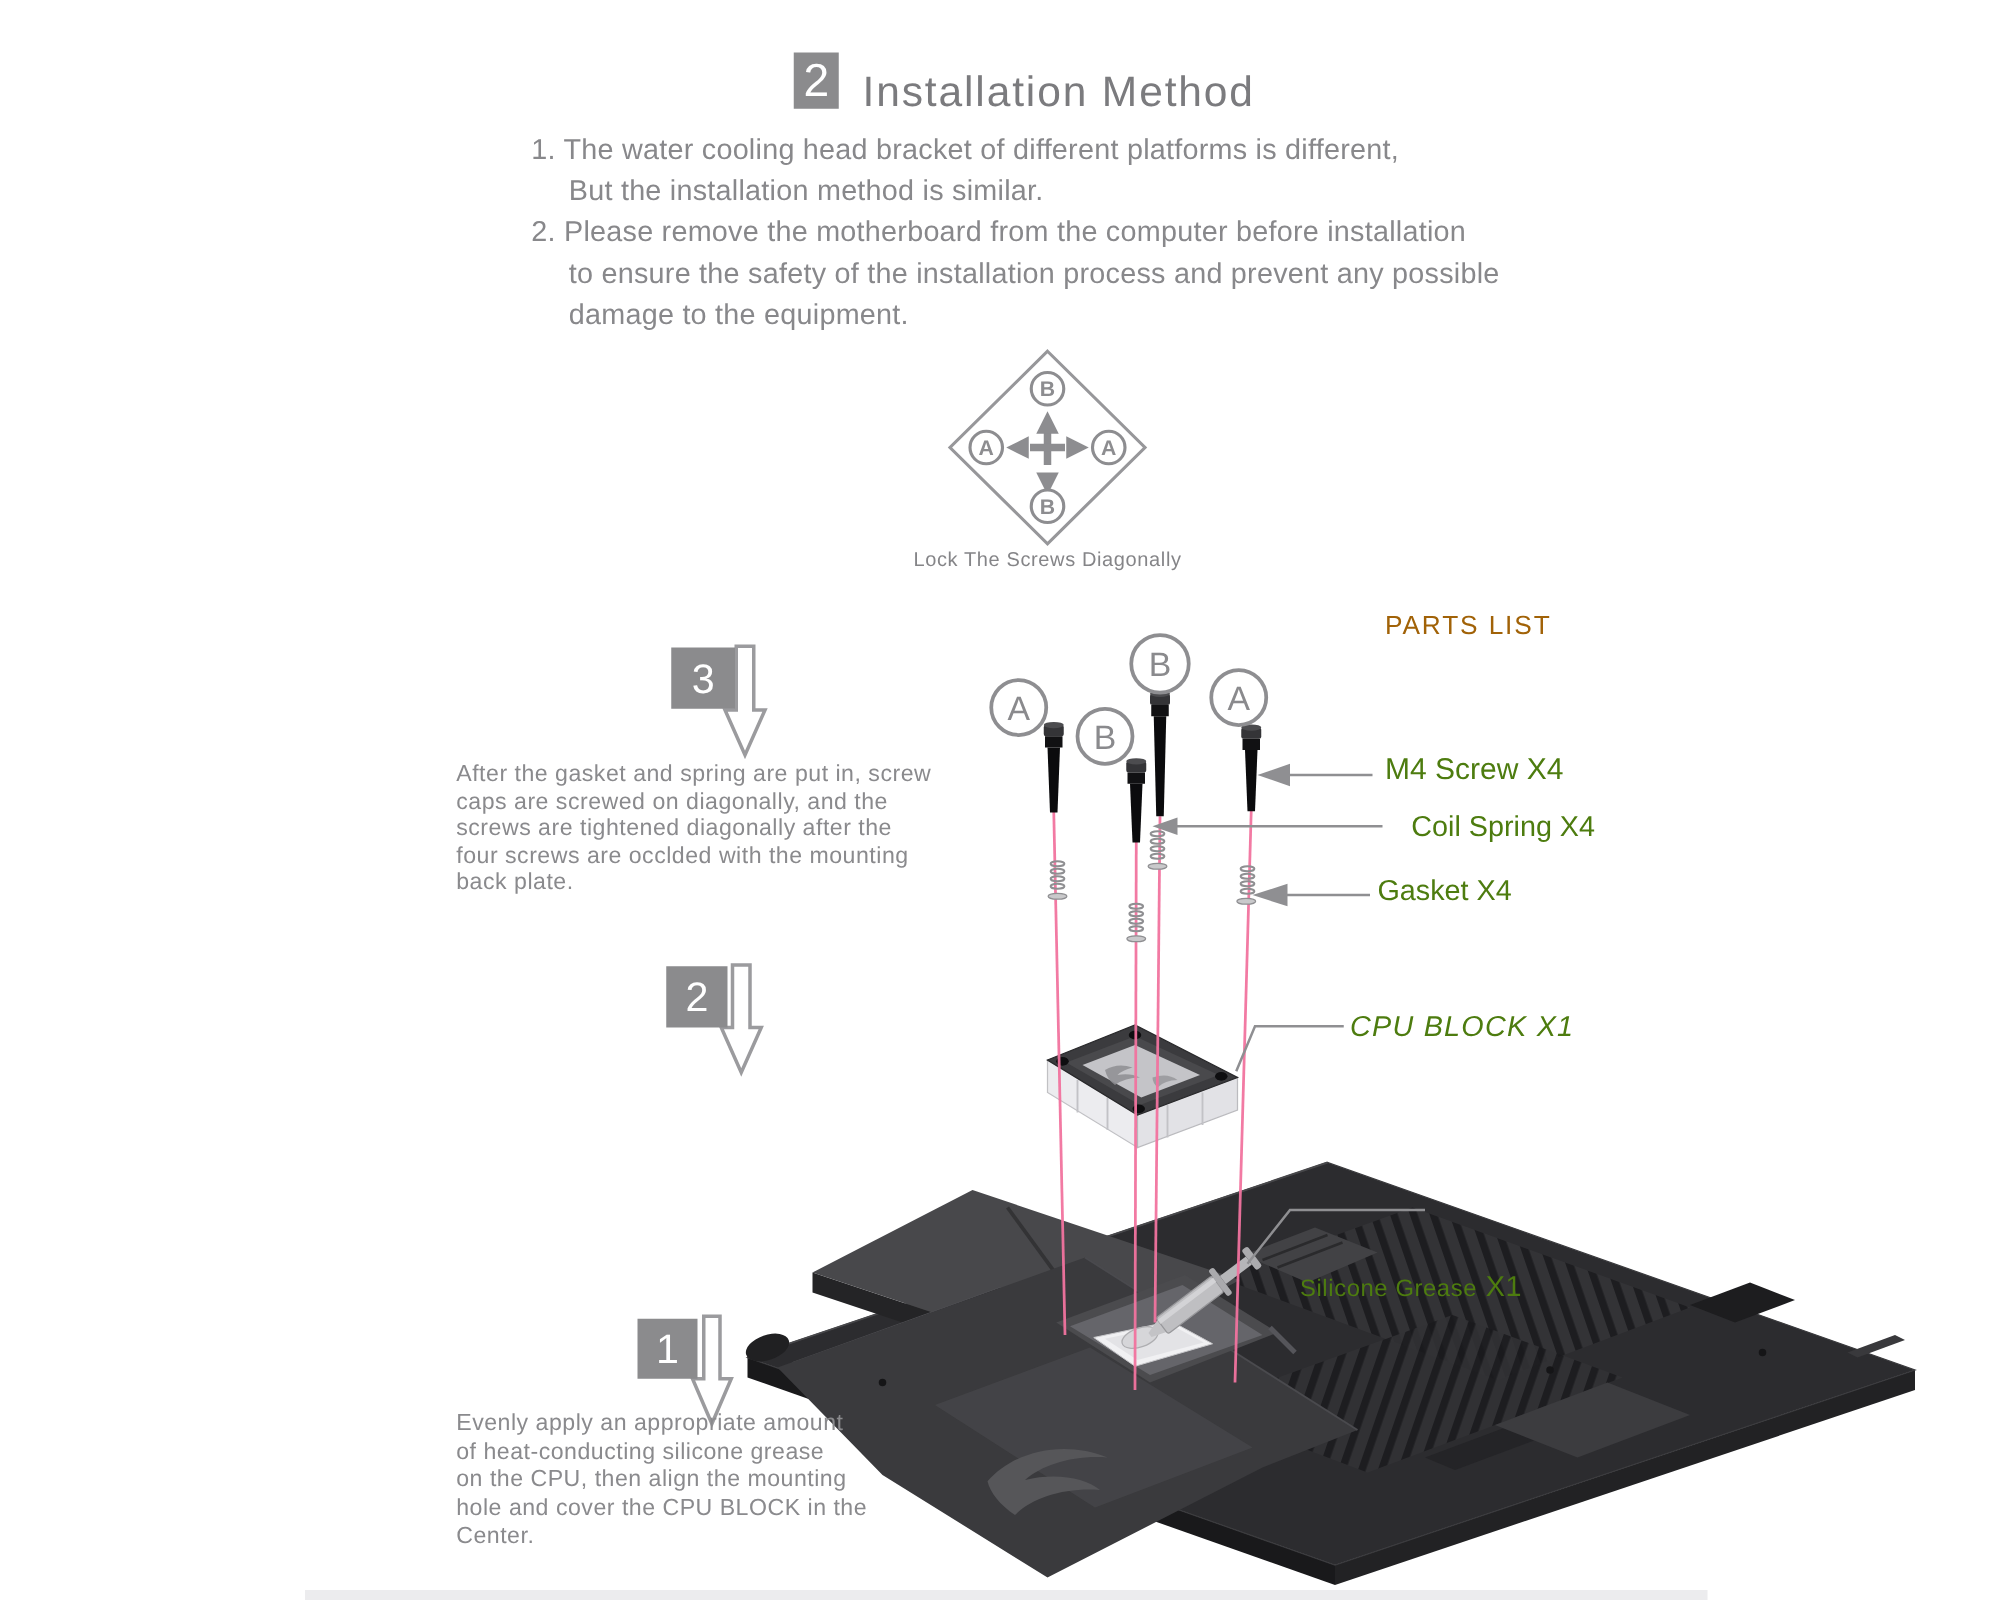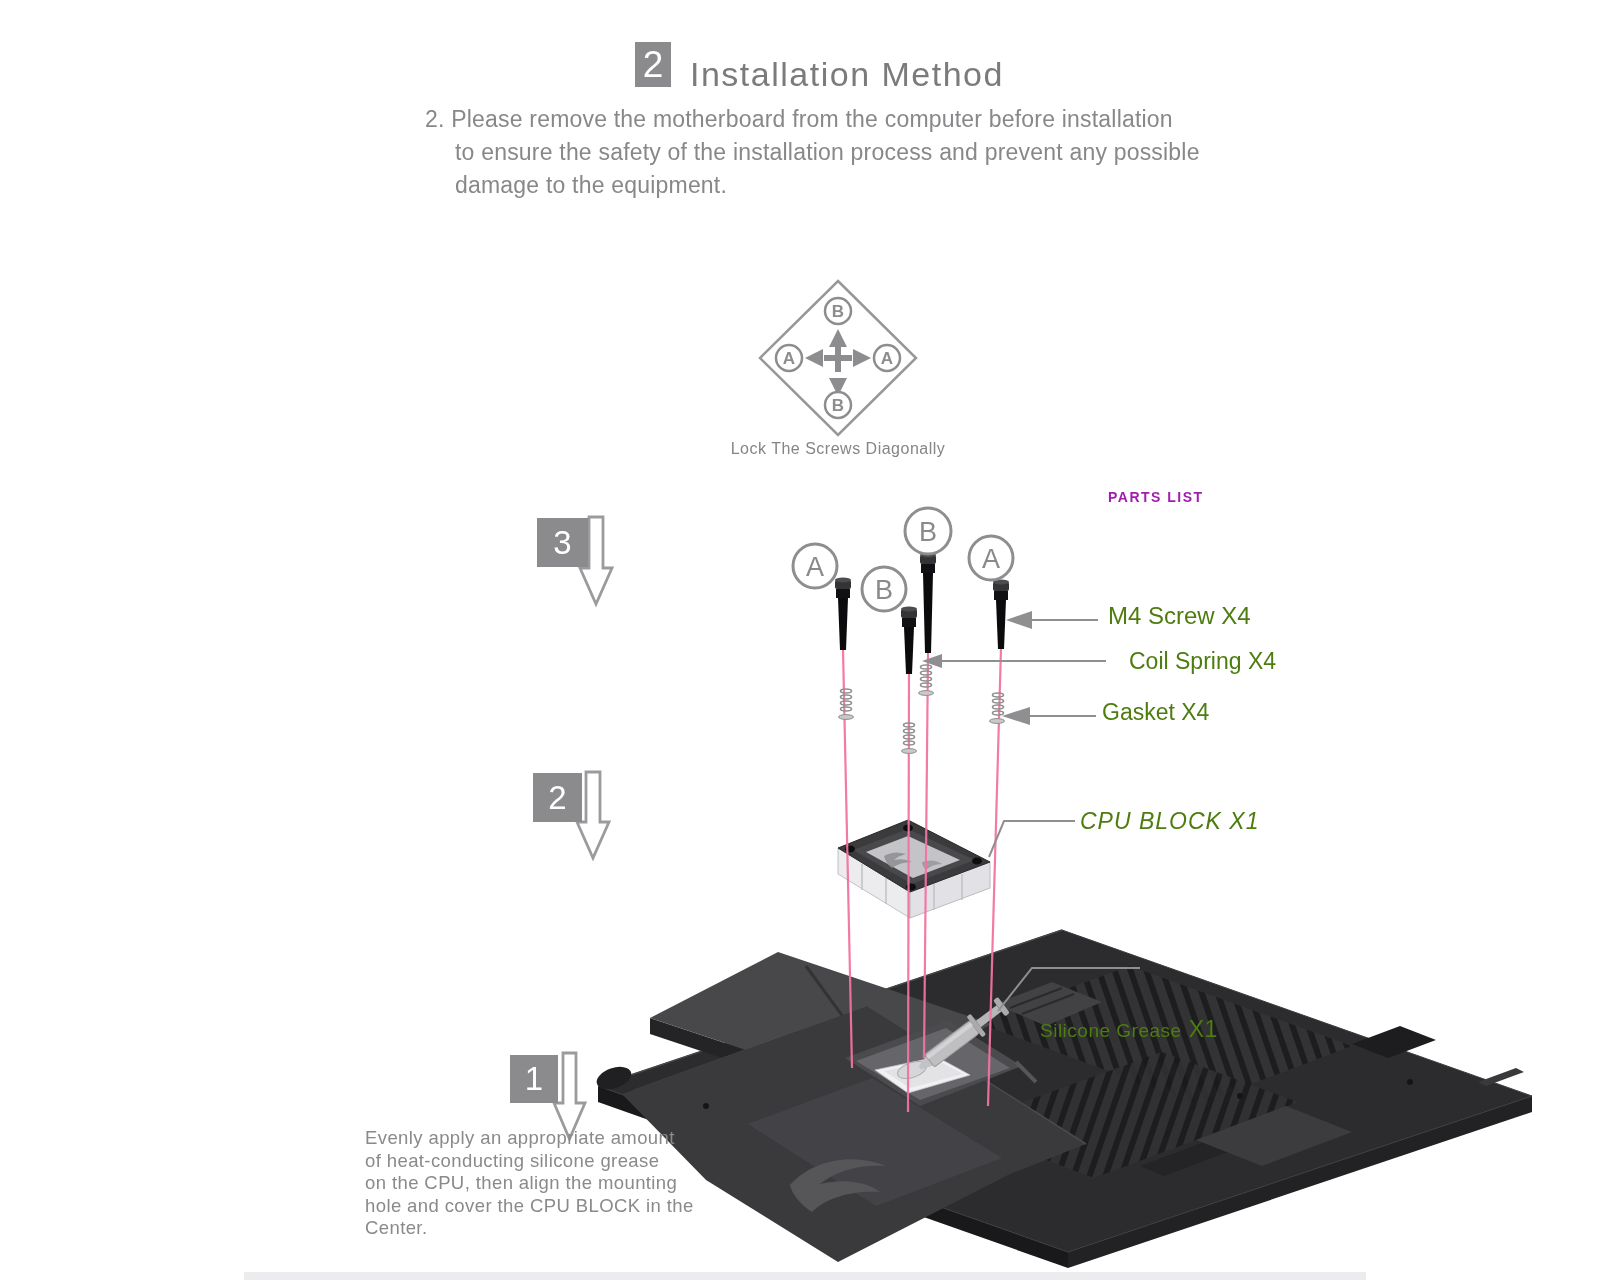--- a/index.html
+++ b/index.html
@@ -14,21 +14,21 @@
     left:635px; top:42px; width:36px; height:45px; background:#8b8b8d; color:#fff;
     font-size:37px; display:flex; align-items:center; justify-content:center;
   }
   .title-text { left:690px; top:55px; font-size:34px; color:#7b7b7e; letter-spacing:1.5px; }
 
   .intro { left:425px; top:103px; width:880px; font-size:23px; line-height:33px; color:#88888b; letter-spacing:.2px; }
   .intro-item { padding-left:30px; text-indent:-30px; white-space:pre-line; }
 
   .diamond-caption { left:660px; top:440px; width:356px; text-align:center; font-size:16px; color:#858588; letter-spacing:.5px; }
 
-  .parts-heading { left:1108px; top:489px; font-size:14px; font-weight:bold; color:#a21caf; letter-spacing:1.5px; }
+  .parts-heading { left:1108px; top:489px; font-size:21px; font-weight:normal; color:#a16207; letter-spacing:1.5px; }
   .part-label { color:#4d7c0f; white-space:nowrap; }
   .lbl-m4      { left:1108px; top:602px; font-size:24px; }
   .lbl-coil    { left:1112px; top:648px; font-size:23px;margin-left:17px; }
   .lbl-gasket  { left:1102px; top:699px; font-size:23px; }
   .lbl-cpublk  { left:1080px; top:808px; font-size:23px; letter-spacing:1px;font-style:italic; }
   .lbl-sili    { left:1040px; top:974px; font-size:19px; letter-spacing:.5px;margin-top:42px; }
   .lbl-sili .qty { font-size:23px; margin-left:7px; }
 
   .step-square {
     background:#8b8b8d; color:#fff; display:flex; align-items:center; justify-content:center;
@@ -262,39 +262,46 @@
       <polyline points="1140,968 1032,968 998,1011"></polyline>
     </g>
   </svg>
 
   <div class="abs title-badge">
     <span>2</span>
   </div>
   <div class="abs title-text">Installation Method</div>
 
   <div class="abs intro" id="intro-list">
+      <div class="intro-item">1. The water cooling head bracket of different platforms is different,
+But the installation method is similar.</div>
       <div class="intro-item">2. Please remove the motherboard from the computer before installation
 to ensure the safety of the installation process and prevent any possible
 damage to the equipment.</div>
     </div>
 
   <div class="abs diamond-caption">Lock The Screws Diagonally</div>
 
   <div class="abs parts-heading">PARTS LIST</div>
   <div class="abs part-label lbl-m4">M4 Screw X4</div>
   <div class="abs part-label lbl-coil">Coil Spring X4</div>
   <div class="abs part-label lbl-gasket">Gasket X4</div>
   <div class="abs part-label lbl-cpublk">CPU BLOCK X1</div>
   <div class="abs part-label lbl-sili">
     <span>Silicone Grease</span><span class="qty">X1</span>
   </div>
 
   <div class="abs step-square sq3">
       <span>3</span>
     </div>
+  <div class="abs step-text st3">After the gasket and spring are put in, screw
+caps are screwed on diagonally, and the
+screws are tightened diagonally after the
+four screws are occlded with the mounting
+back plate.</div>
 
   <div class="abs step-square sq2">
       <span>2</span>
     </div>
 
   <div class="abs step-square sq1">
       <span>1</span>
     </div>
   <div class="abs step-text st1">Evenly apply an appropriate amount
 of heat-conducting silicone grease

